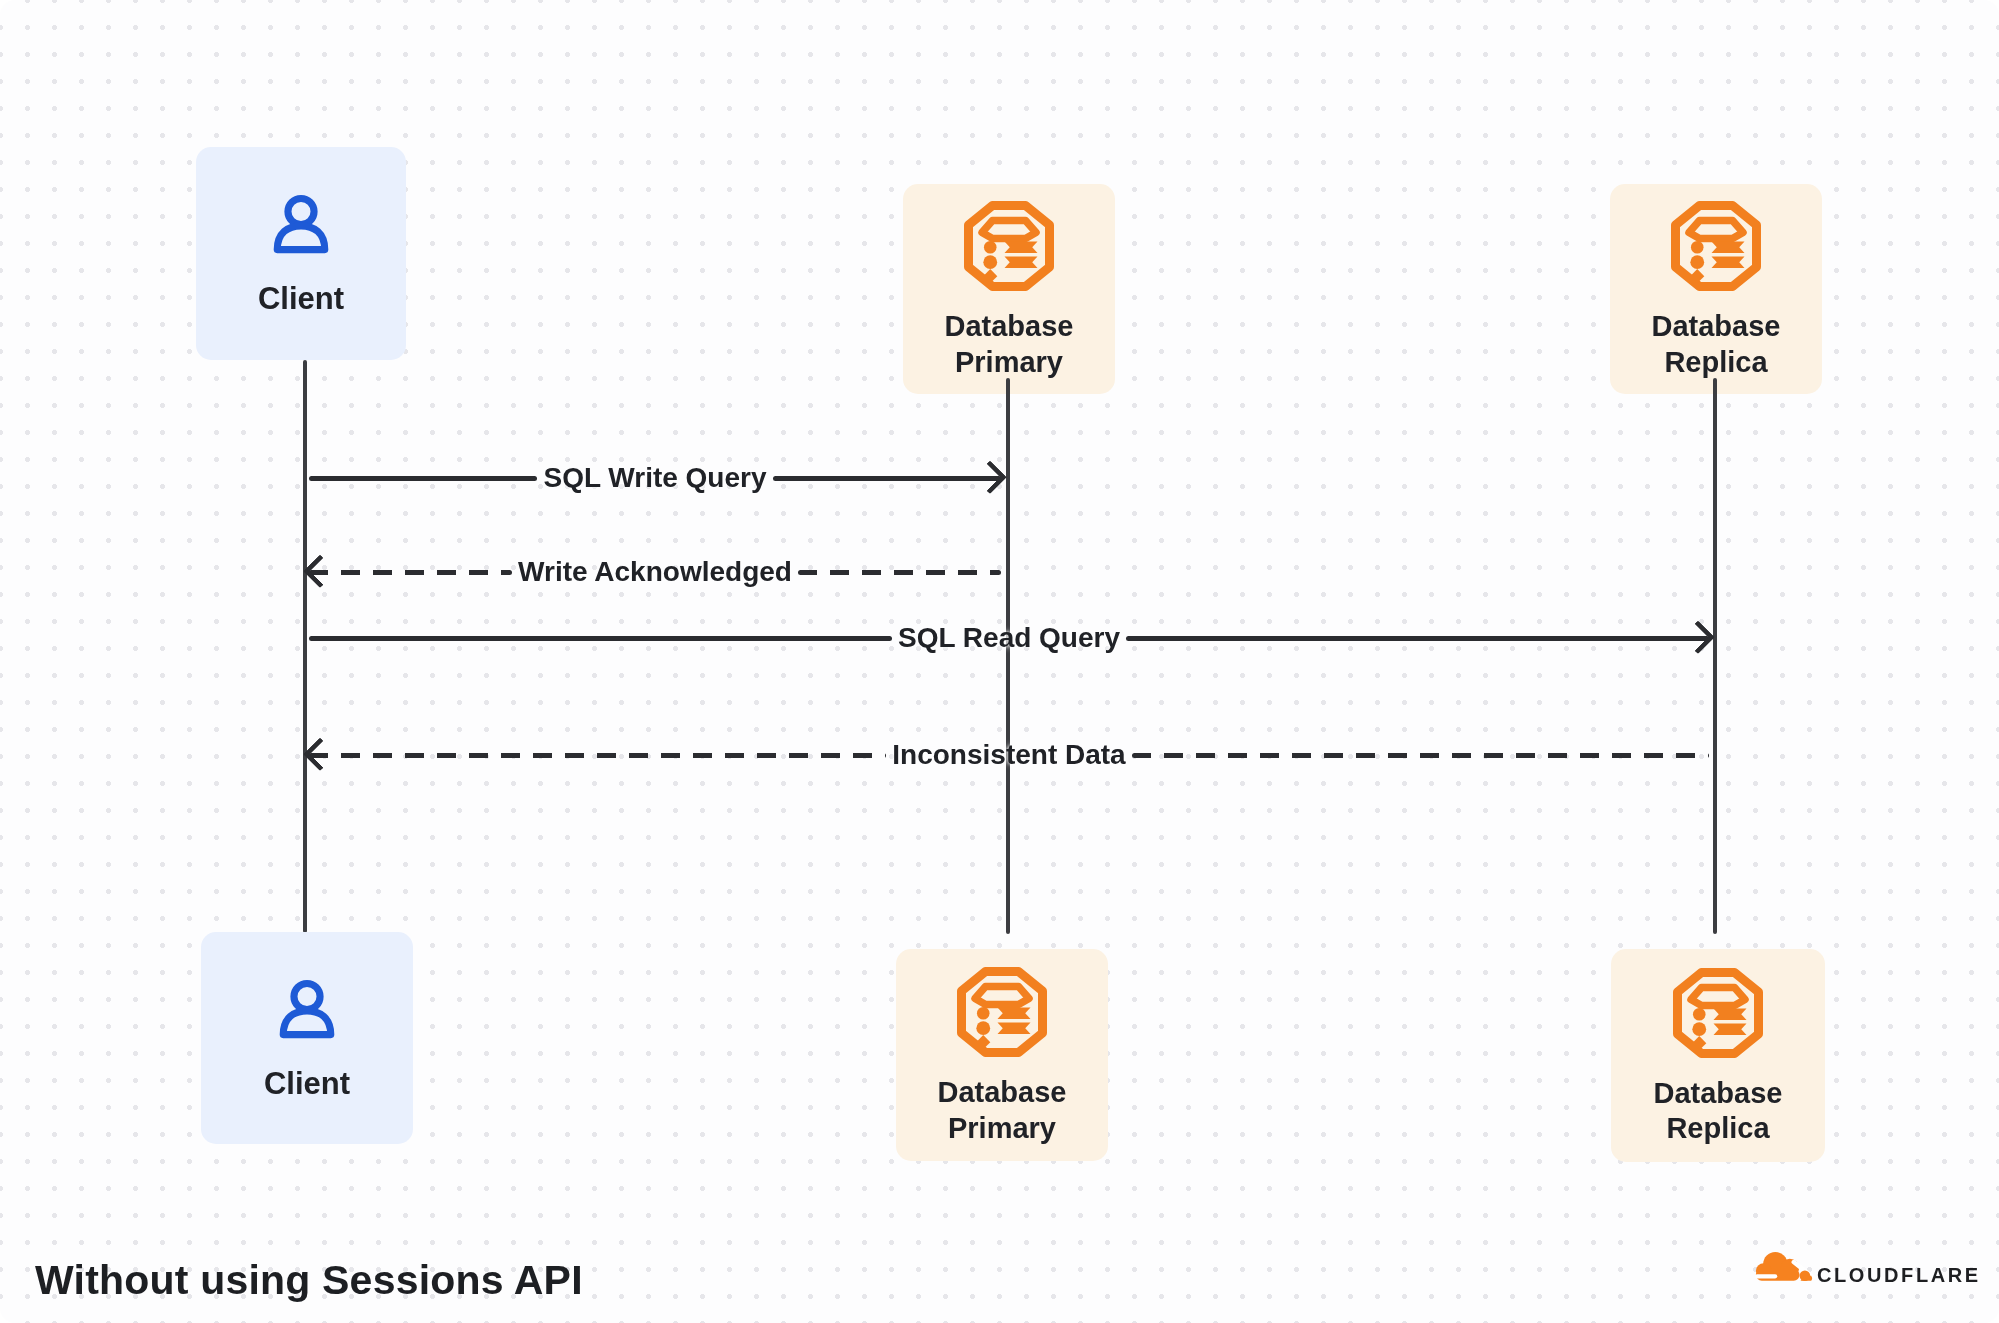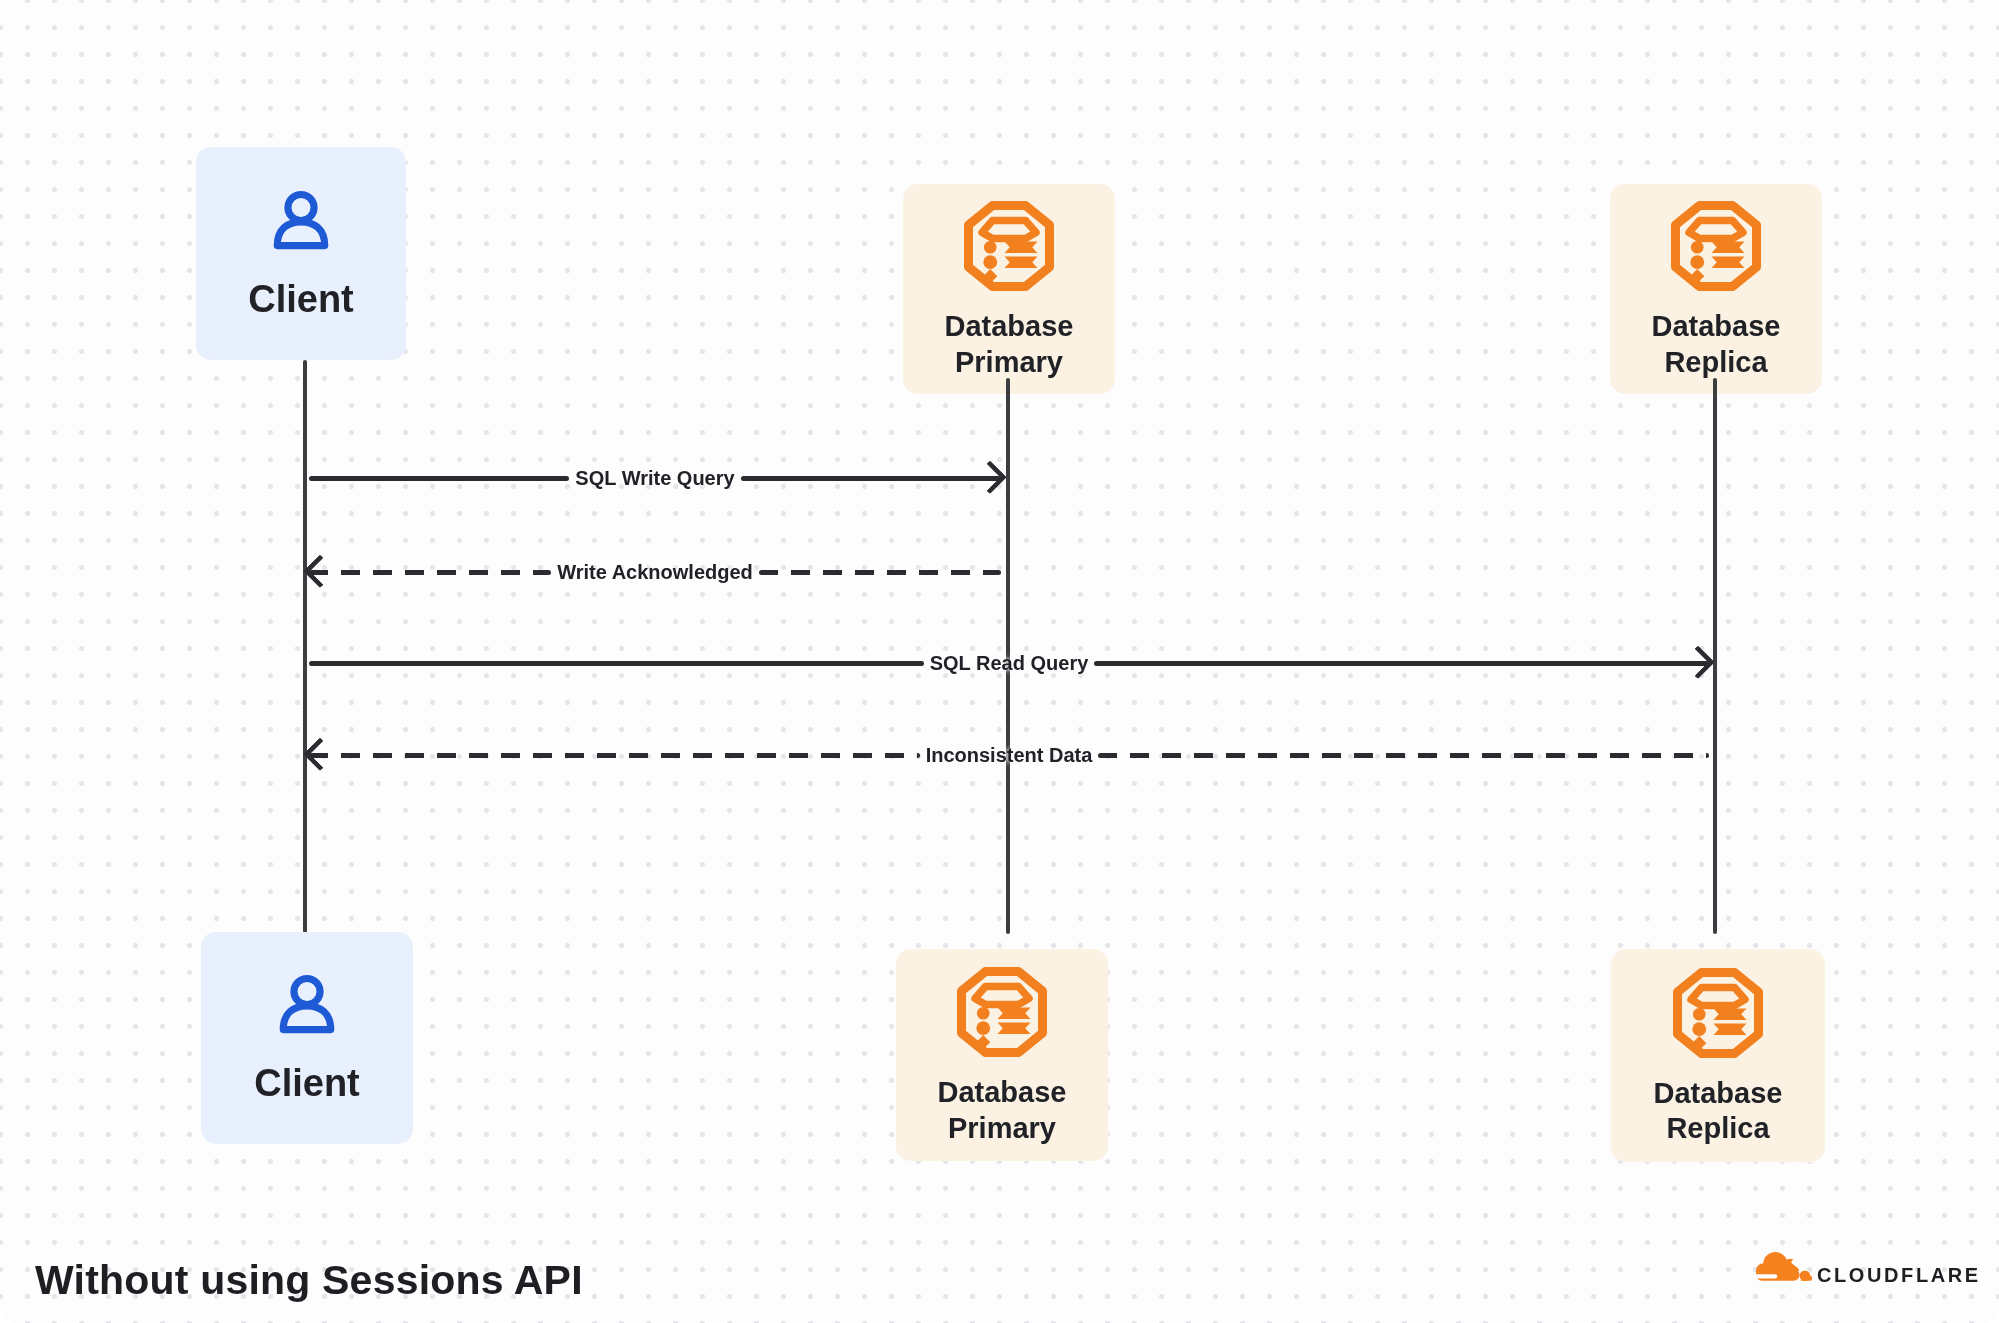--- a/index.html
+++ b/index.html
@@ -13,50 +13,50 @@
   }
   .actor{
     position:absolute; display:flex; flex-direction:column; align-items:center;
     justify-content:center; gap:15px; border-radius:15px;
   }
   .actor .actor-label{
     font-weight:700; color:#202227; text-align:center; line-height:1.22;
   }
   .client-box{ background:#e9f0fd; }
   .db-box{ background:#fcf2e3;margin-top:16px; }
-  .client-box .actor-label{ font-size:38px; }
+  .client-box .actor-label{ font-size:31px; }
   .db-box .actor-label{ font-size:29px; }
 
   #client-top   { left:196px;  top:147px; width:210px; height:213px; }
   #primary-top  { left:903px;  top:168px; width:212px; height:210px; }
   #replica-top  { left:1610px; top:168px; width:212px; height:210px; }
   #client-bot   { left:201px;  top:932px; width:212px; height:212px; }
   #primary-bot  { left:896px;  top:933px; width:212px; height:212px; }
   #replica-bot  { left:1611px; top:933px; width:214px; height:213px; }
 
   .lifeline{ position:absolute; width:4px; background:#3c3d41; border-radius:2px; }
   #life-client { left:303px;  top:360px; height:573px; }
   #life-primary{ left:1006px; top:378px; height:556px; }
   #life-replica{ left:1713px; top:378px; height:556px; }
 
   .msg{
     position:absolute; height:44px; display:flex; align-items:center;
   }
   #msg1{ left:309px; top:456px; width:692px; }
   #msg2{ left:309px; top:550px; width:692px; }
-  #msg3{ left:309px; top:641px; width:1400px; }
+  #msg3{ left:309px; top:616px; width:1400px; }
   #msg4{ left:309px; top:733px; width:1400px; }
 
   .seg{ flex:1; height:5px; border-radius:3px; }
   .seg.solid{ background:#2b2c30; }
   .seg.dashed{
     background:repeating-linear-gradient(90deg,#2b2c30 0 19px, transparent 19px 32px);
   }
   .msg-label{
-    font-weight:700; font-size:20px; color:#202227; white-space:nowrap;
+    font-weight:700; font-size:28px; color:#202227; white-space:nowrap;
     padding:0 6px;
     text-shadow:0 0 6px rgba(255,255,255,.95), 0 0 3px rgba(255,255,255,.9);
   }
   .head{
     position:absolute; width:19px; height:19px; top:50%;
     border-top:5px solid #2b2c30; border-right:5px solid #2b2c30; border-radius:2px;
   }
   .head.right{ right:-1px; transform:translateY(-53%) rotate(45deg); }
   .head.left { left:-1px;  transform:translateY(-53%) rotate(-135deg); }
 

